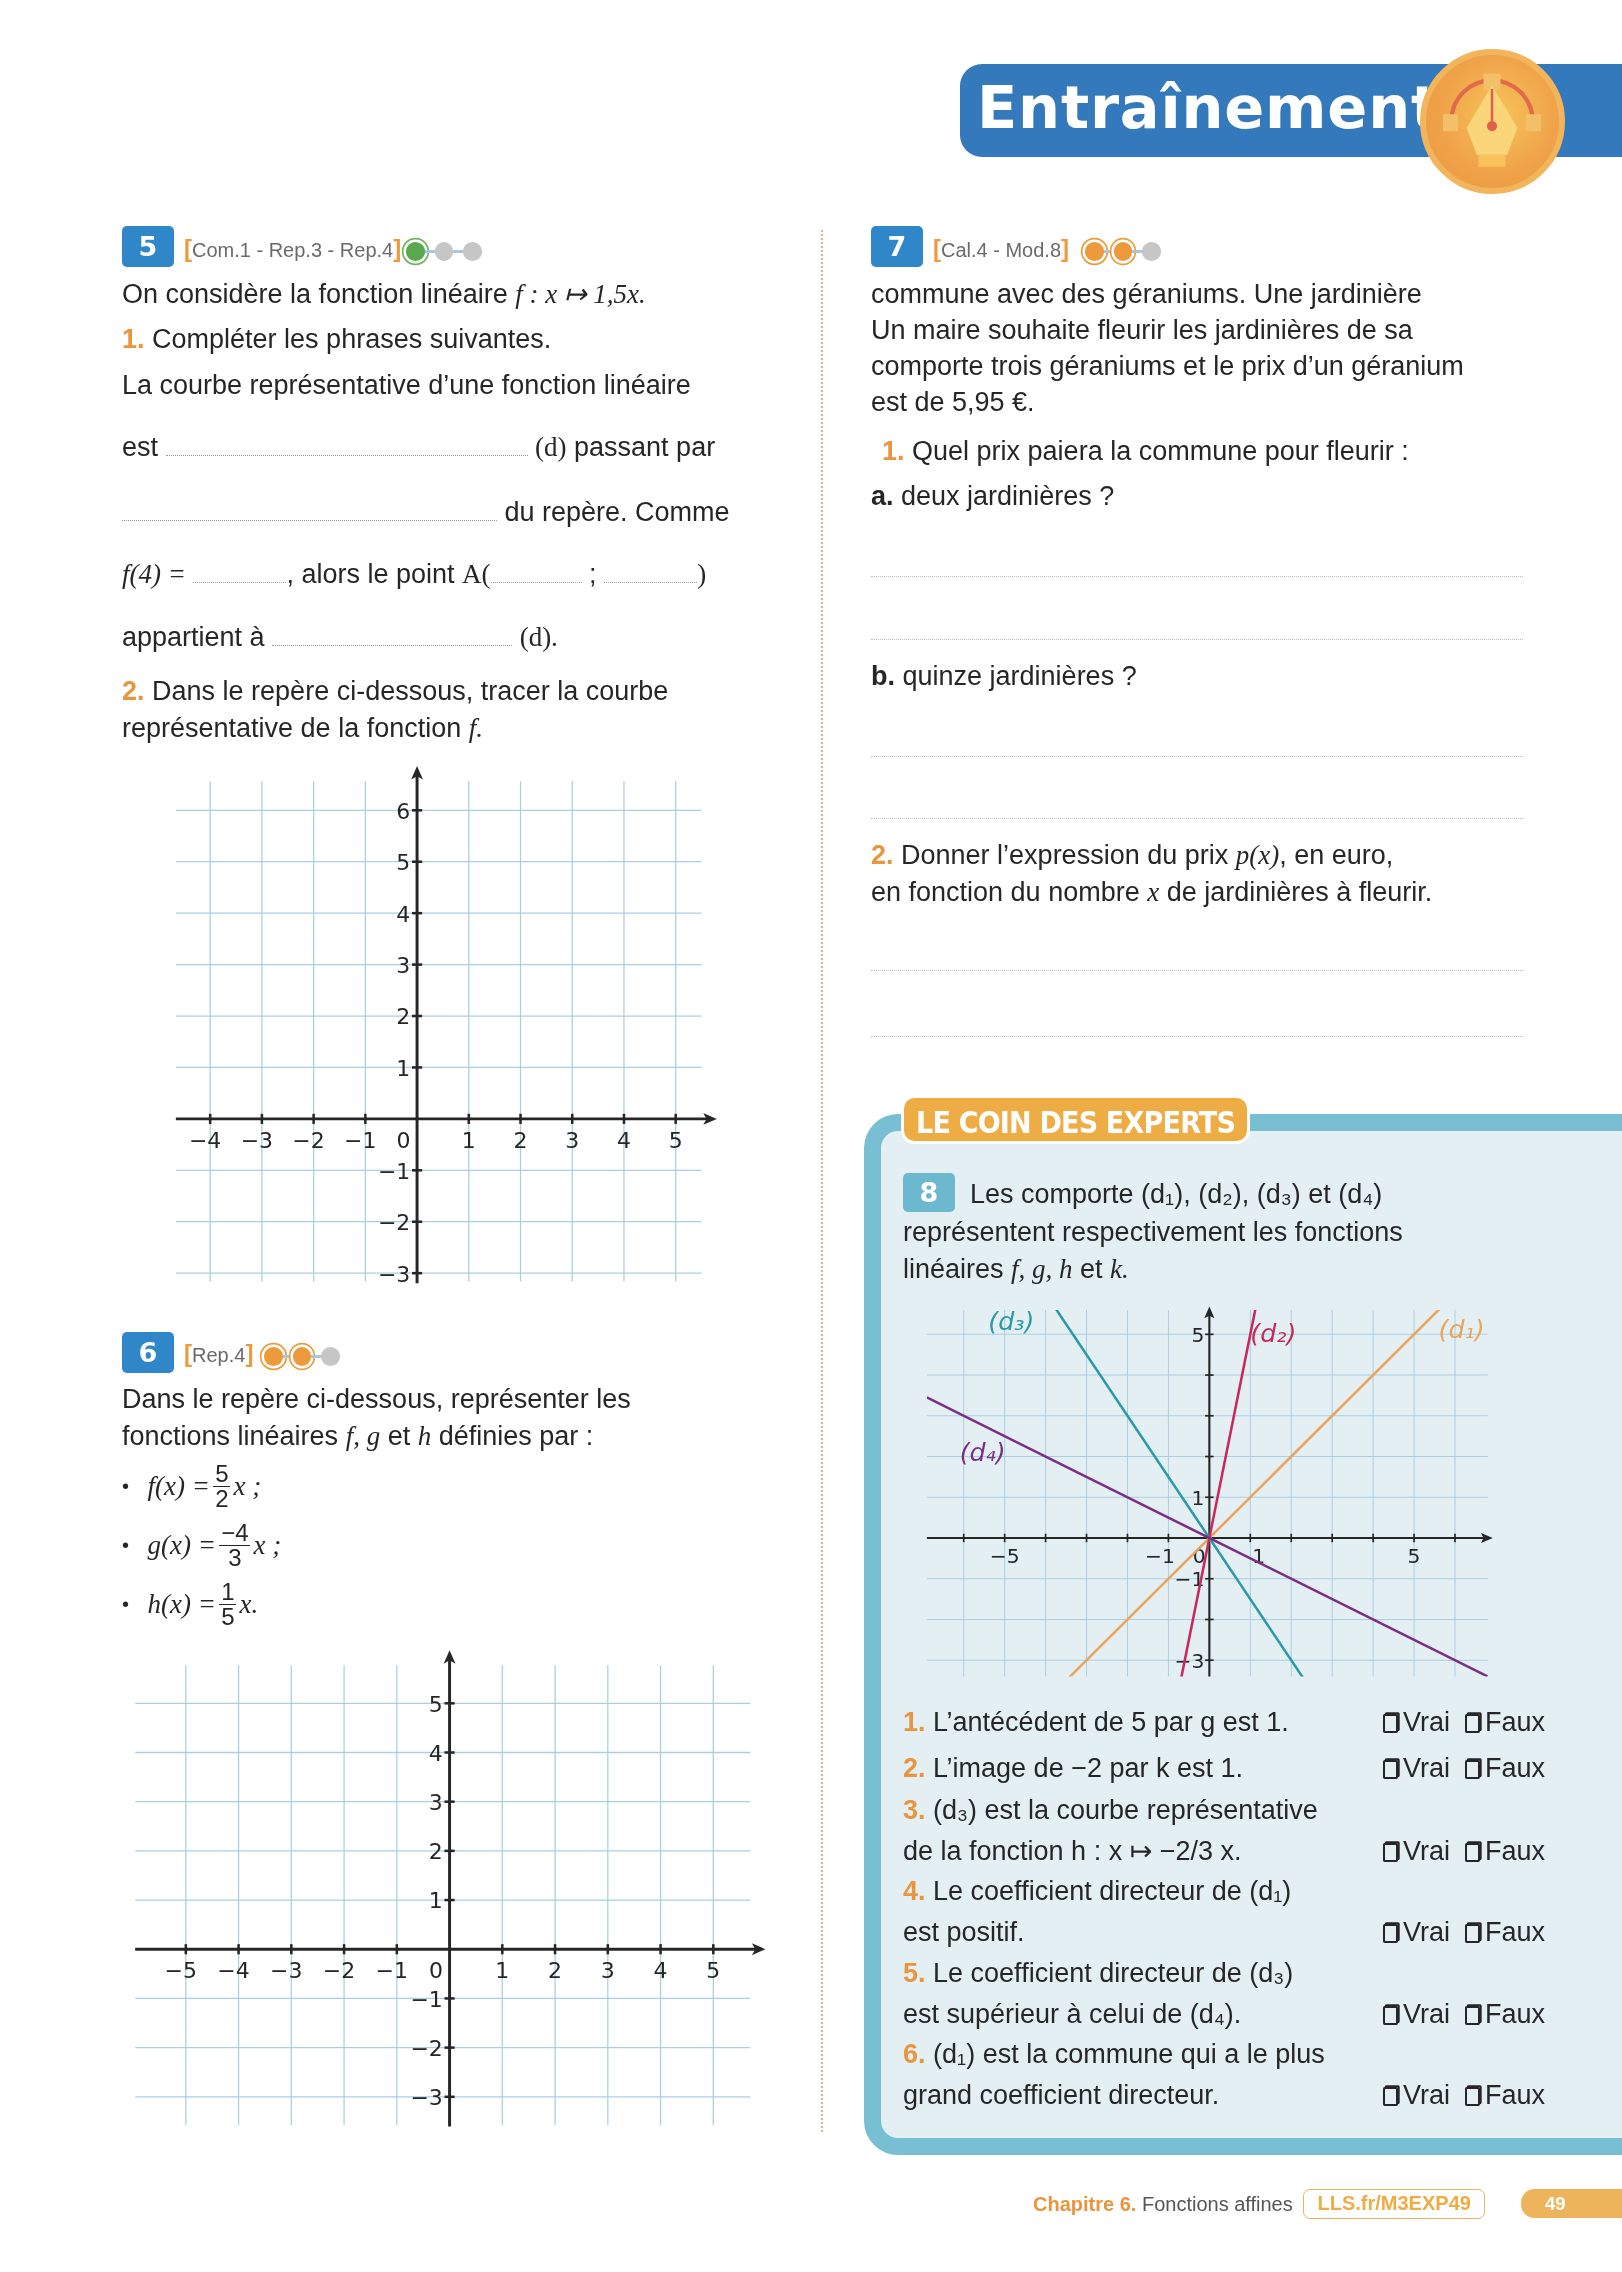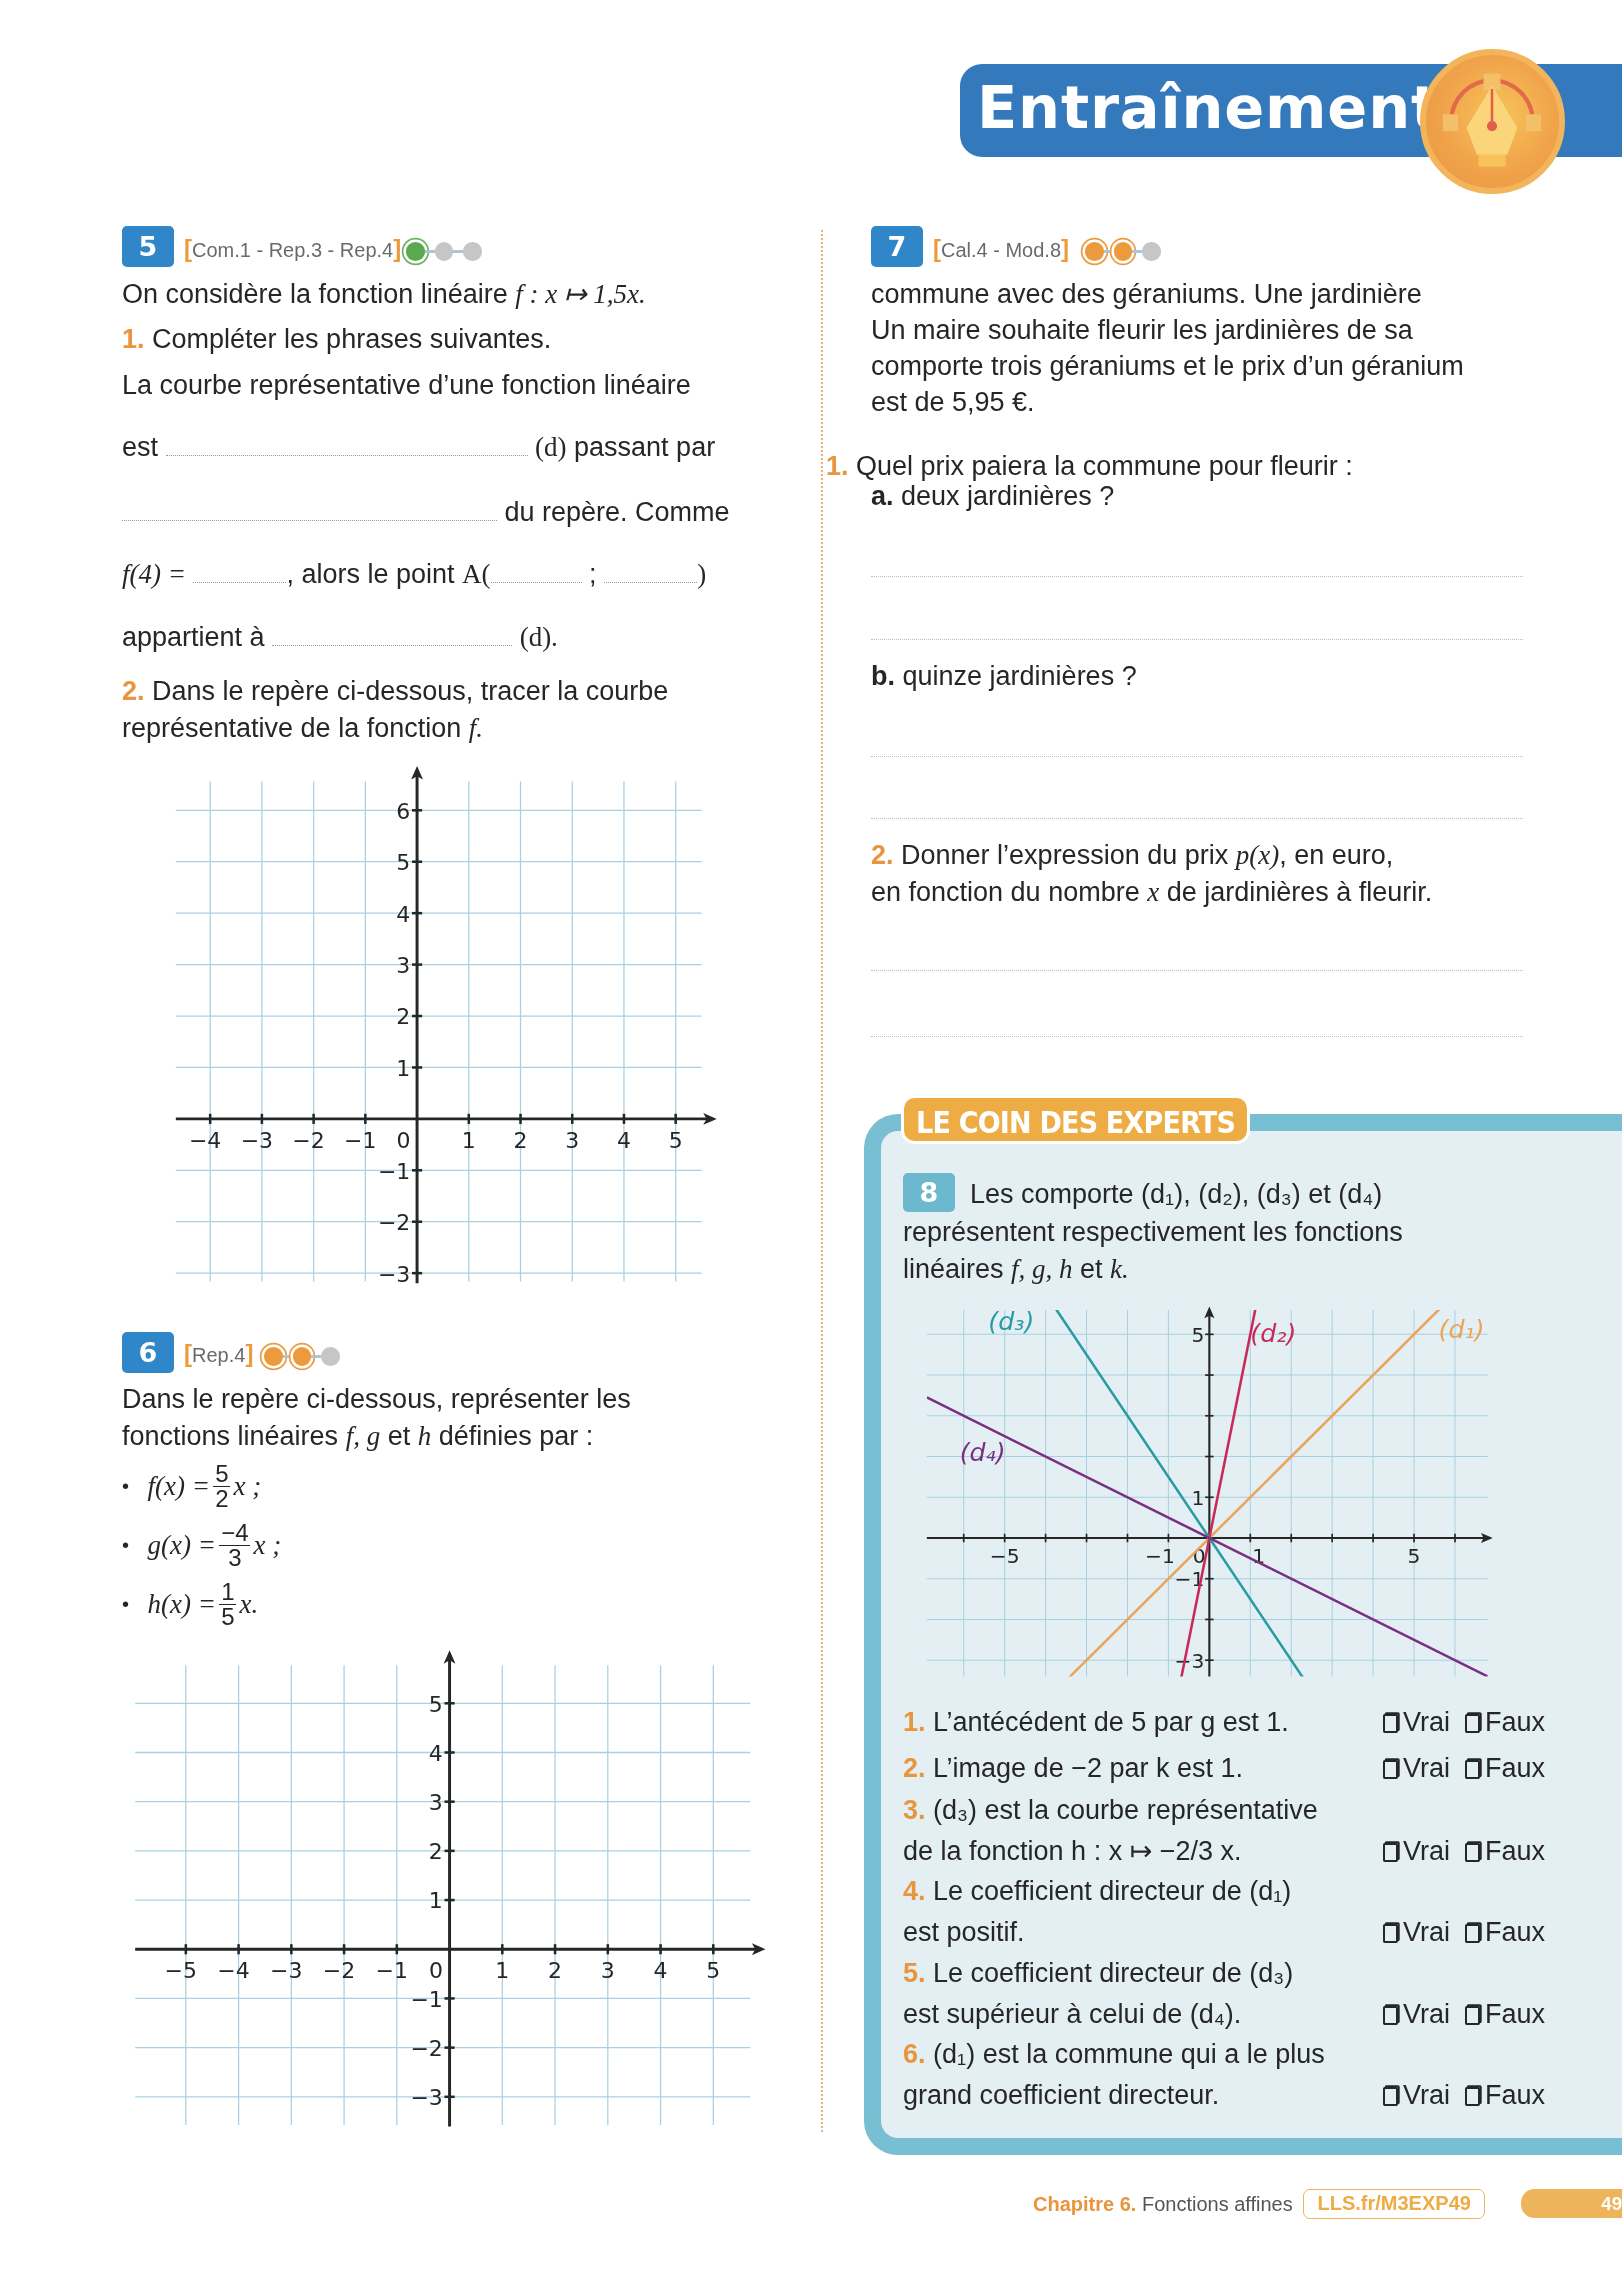--- a/index.html
+++ b/index.html
@@ -35,21 +35,21 @@
   #experts-box { left: 864px; top: 1114px; width: 778px; height: 1041px; background: #e4eff3; border: 17px solid #78bfd3; border-right: none; border-radius: 34px 0 0 34px; }
   #experts-title { left: 901px; top: 1095px; padding: 0 12px; height: 49px; line-height: 49px; background: #eeac45; color: #fff; font-weight: bold; font-size: 30px; border-radius: 13.5px; border: 3.4px solid #fff; font-family: "DejaVu Sans Condensed", "DejaVu Sans", sans-serif; letter-spacing: -0.8px; }
   .ex-badge.teal { background: #6cb8cf; }
   .vf { font-size: 27px; color: #262626; }
   .box-glyph { display: inline-block; width: 15px; height: 18.6px; border: 2.1px solid #262626; border-radius: 1.7px; margin-right: 5px; vertical-align: -1.7px; box-shadow: 1.7px -1.7px 0 #262626; }
 
   
   #footer-chapter { left: 1033px; top: 2193px; font-size: 20px; color: #555; }
   #footer-chapter .ch { color: #e8953e; font-weight: bold; }
   #footer-link { left: 1303px; top: 2189px; height: 30px; padding: 0 13.5px; line-height: 27px; border: 1.7px solid #eeb45c; border-radius: 7px; color: #eeac45; font-weight: bold; font-size: 20px; }
-  #footer-page { left: 1521px; top: 2189px; width: 101px; height: 29px; background: #eeb45c; border-radius: 13.5px 0 0 13.5px; color: #fff; font-weight: bold; font-size: 18.6px; line-height: 29px; padding-left: 24px; text-align: right; }
+  #footer-page { left: 1521px; top: 2189px; width: 101px; height: 29px; background: #eeb45c; border-radius: 13.5px 0 0 13.5px; color: #fff; font-weight: bold; font-size: 18.6px; line-height: 29px; padding-left: 24px; }
 
   svg text { font-family: "DejaVu Sans", sans-serif; }
 </style>
 </head>
 <body>
 
 <div class="abs" id="header-banner"></div>
 <div class="abs" id="header-title">Entraînement</div>
 <div class="abs" id="header-medal">
   <svg width="132" height="132" viewBox="0 0 156 156">
@@ -292,21 +292,21 @@
   <span class="dot orange"></span>
     <span class="dot-link"></span>
   <span class="dot"></span>
 </div>
 <div class="abs txt" id="ex7-text" style="left:871px;top:276px;line-height:36px;">
   <div>commune avec des géraniums. Une jardinière</div>
   <div>Un maire souhaite fleurir les jardinières de sa</div>
   <div>comporte trois géraniums et le prix d’un géranium</div>
   <div>est de 5,95 €.</div>
 </div>
-<div class="abs txt" style="left:826px;top:433px;margin-top:15px;">
+<div class="abs txt" style="left:882px;top:433px;">
   <span class="num">1.</span> <span>Quel prix paiera la commune pour fleurir :</span>
 </div>
 <div class="abs txt" style="left:871px;top:478px;">
   <span class="bold">a.</span> <span>deux jardinières ?</span>
 </div>
 <div class="abs answer-line" style="left:871px;top:576px;width:652px;"></div>
 <div class="abs answer-line" style="left:871px;top:639px;width:652px;"></div>
 <div class="abs txt" style="left:871px;top:658px;">
   <span class="bold">b.</span> <span>quinze jardinières ?</span>
 </div>

